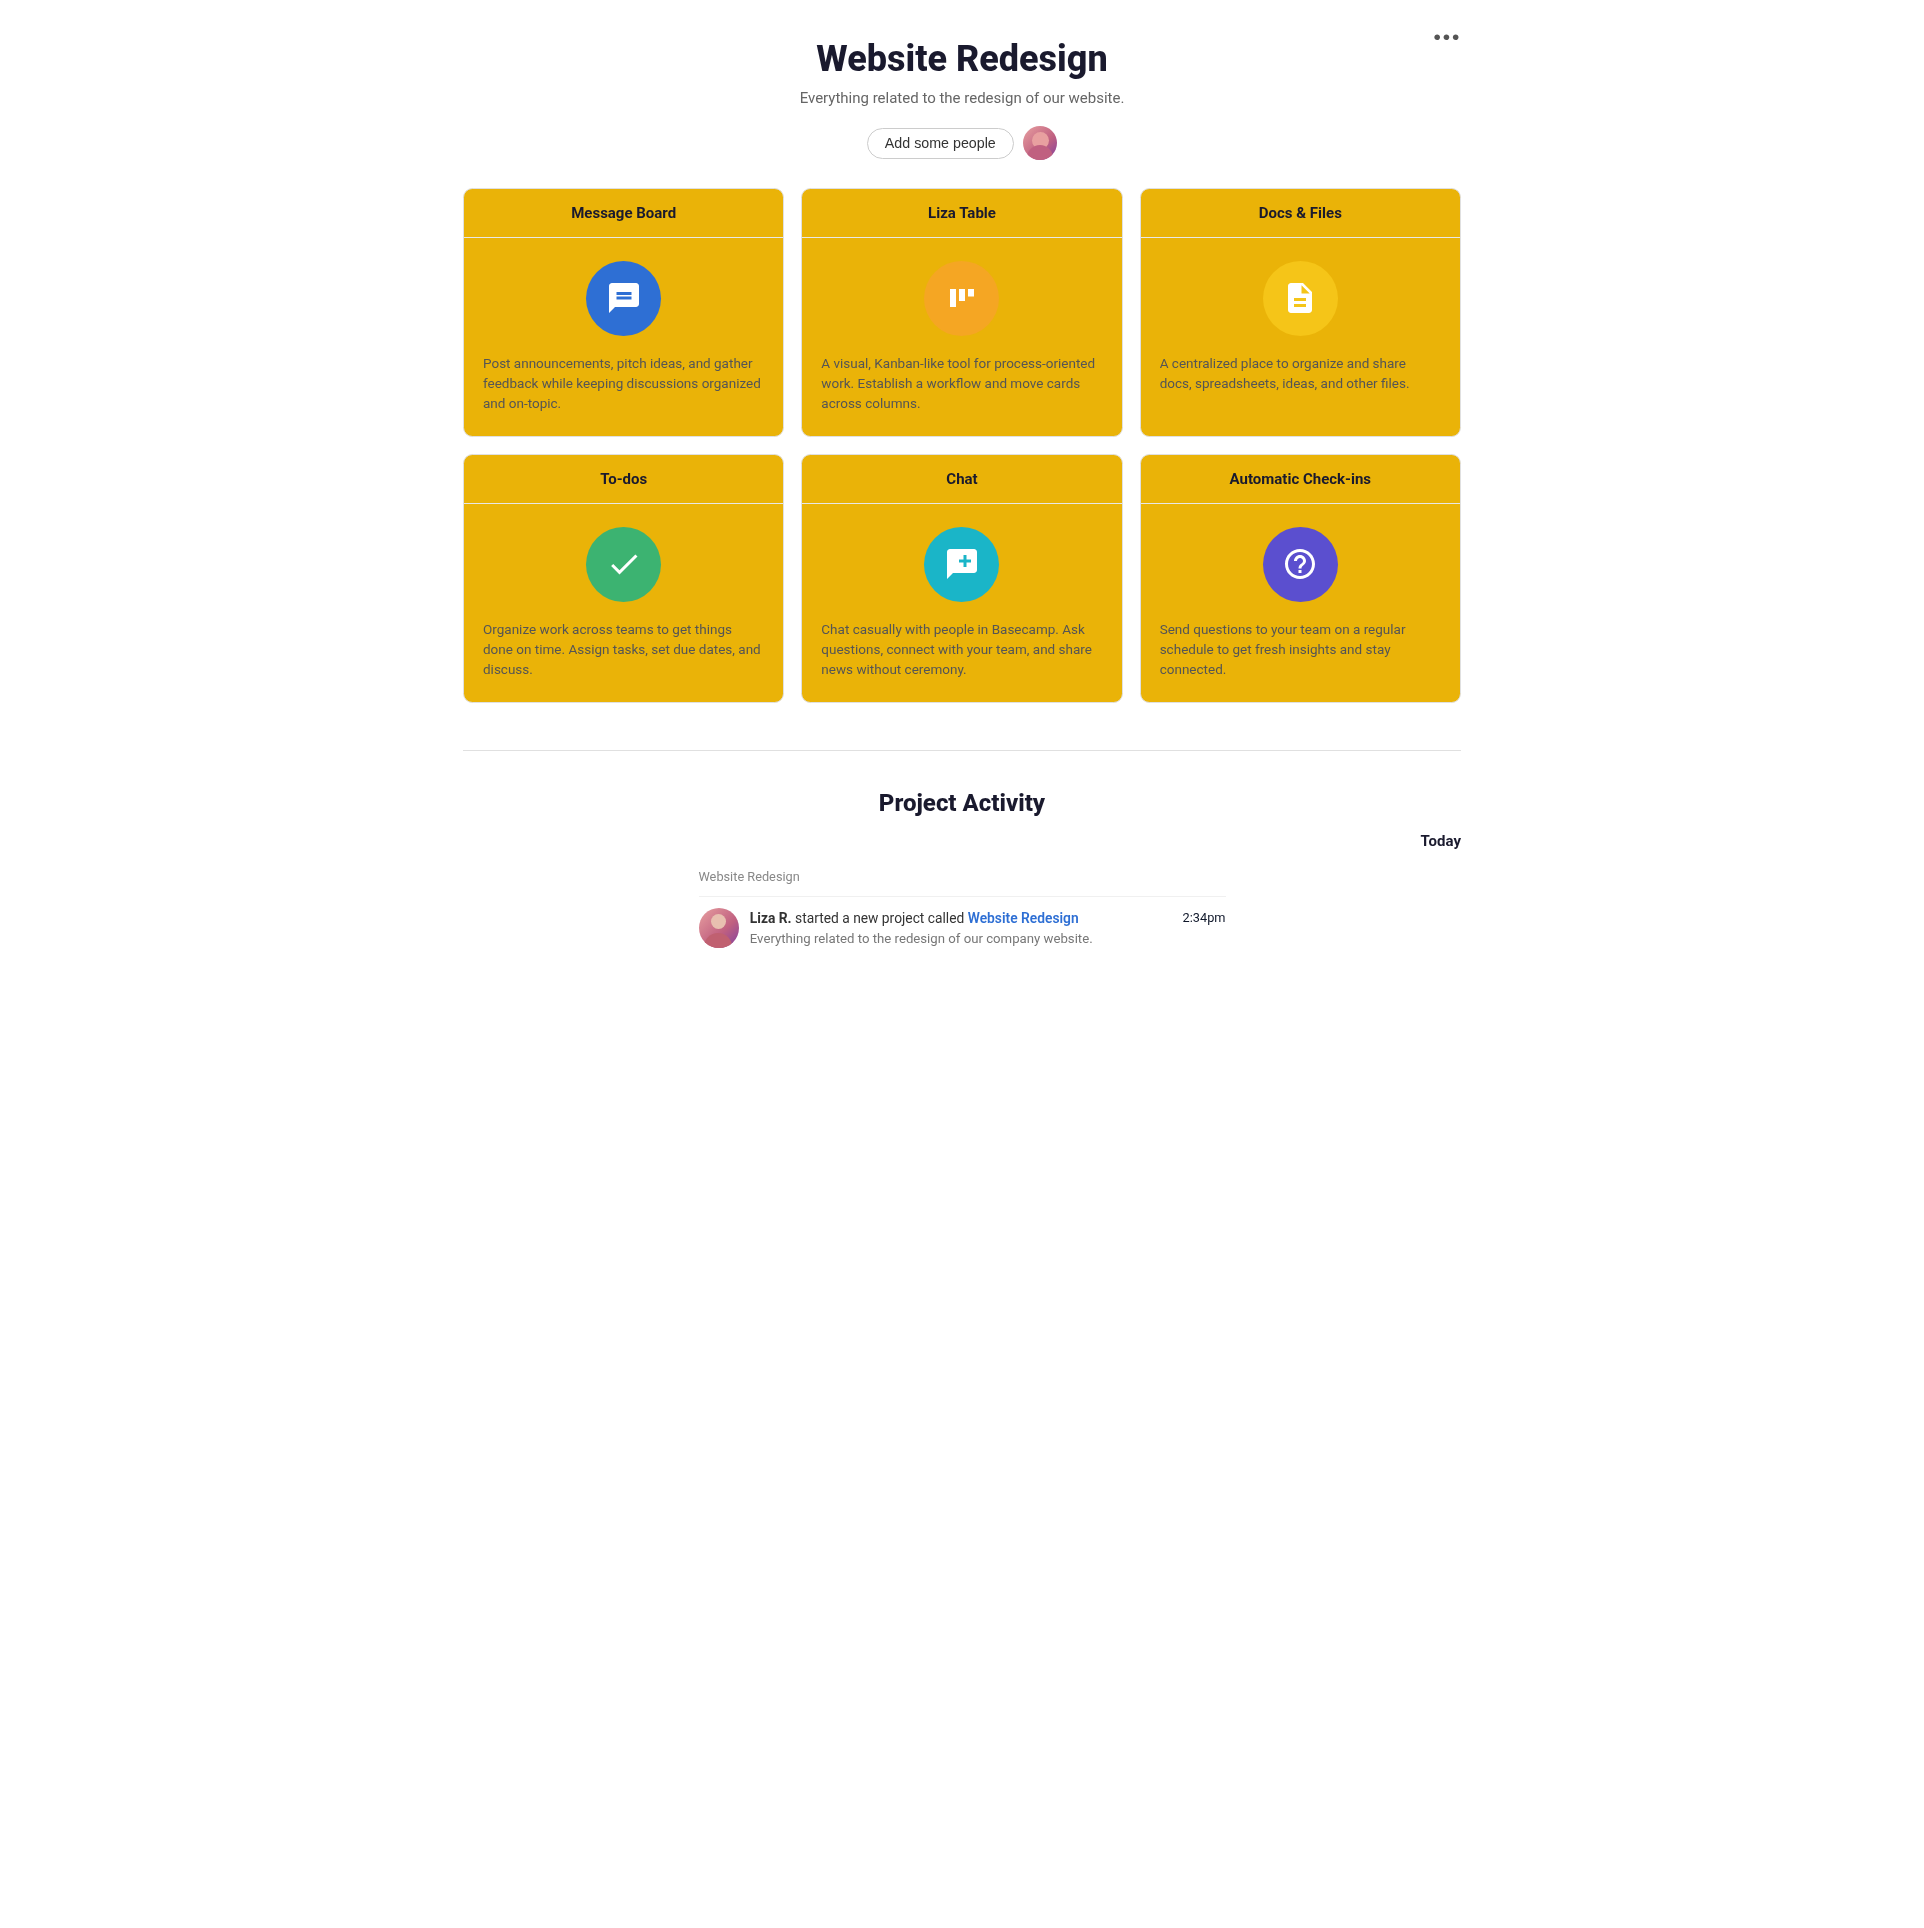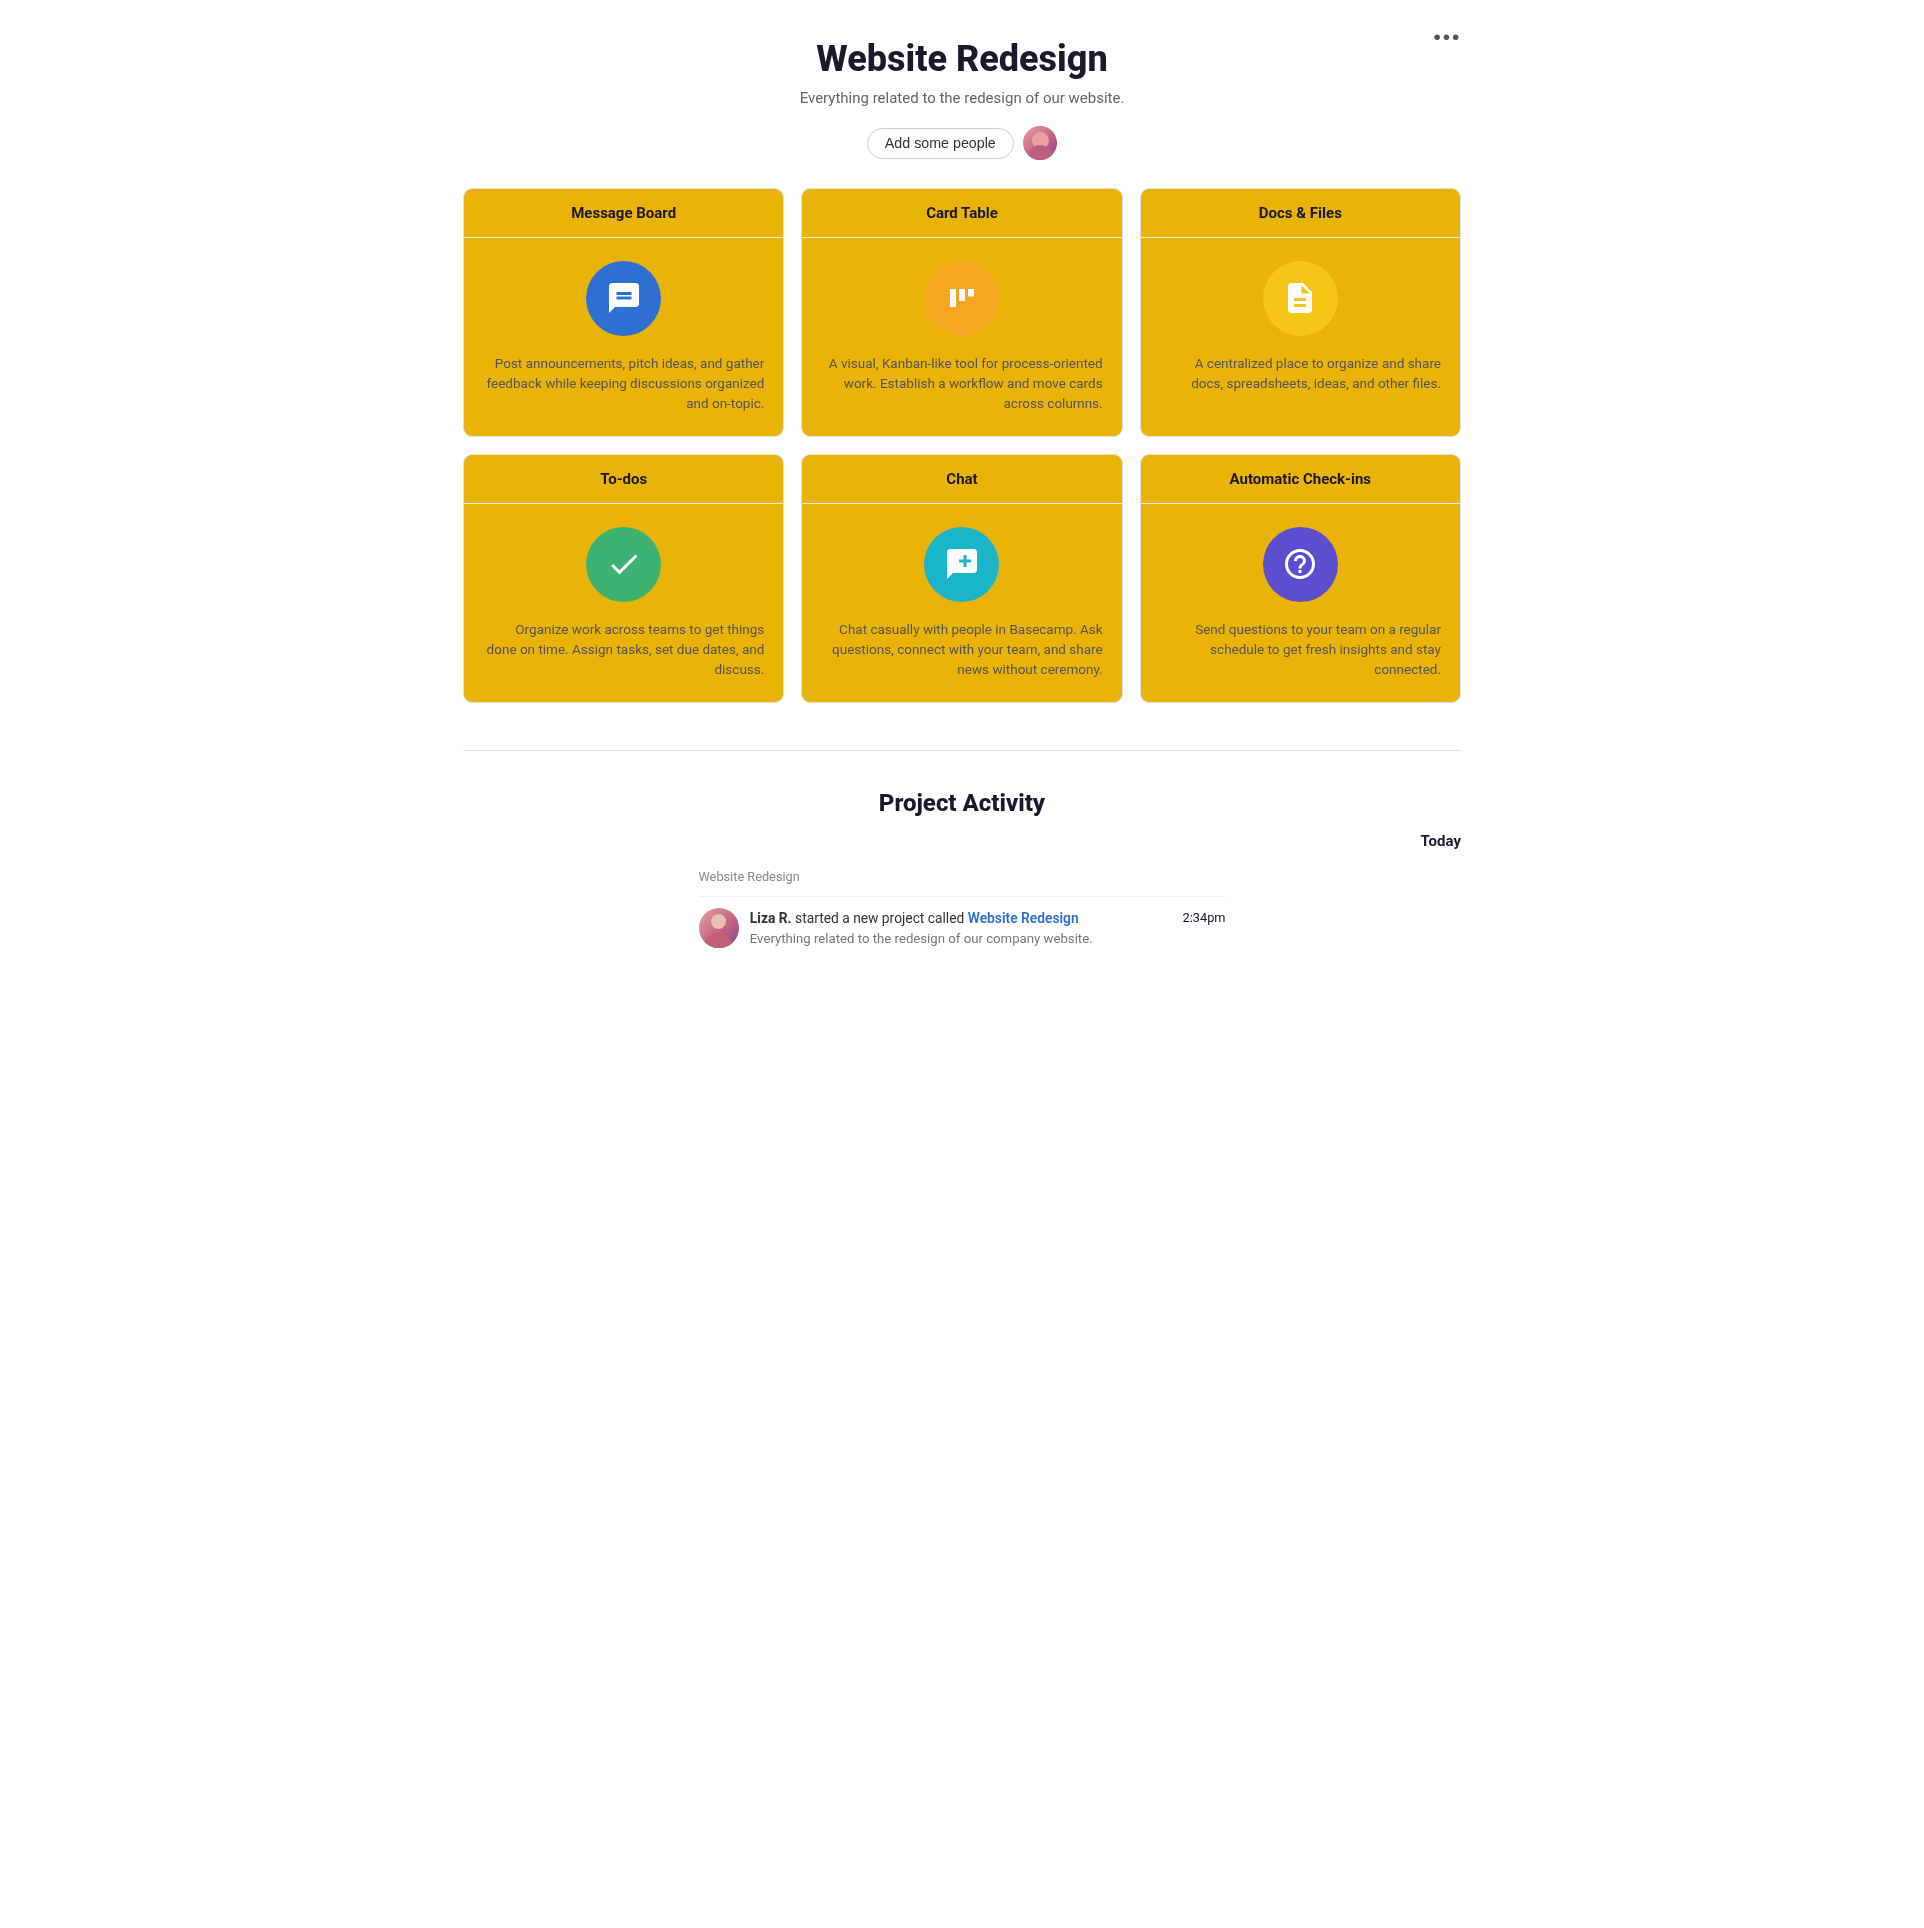--- a/index.html
+++ b/index.html
@@ -104,21 +104,21 @@
     .tool-card-header {
       padding: 15px;
       border-bottom: 1.4px solid #e8e8e8;
       text-align: center;
       font-weight: 700;
       font-size: 1em;
       color: #1a1a2e;
     }
     .tool-card-body {
       padding: 22.6px 19px;
-      text-align: right;
+      text-align: left;
     }
     .tool-icon {
       width: 75px;
       height: 75px;
       border-radius: 50%;
       display: flex;
       align-items: center;
       justify-content: center;
       margin: 0 auto 17px auto;
     }
@@ -255,21 +255,21 @@
     <div class="tool-card-body">
       <div class="tool-icon icon-blue">
         <svg viewBox="0 0 24 24" xmlns="http://www.w3.org/2000/svg">
               <path d="M20 2H4c-1.1 0-2 .9-2 2v18l4-4h14c1.1 0 2-.9 2-2V4c0-1.1-.9-2-2-2zm-3 11H7v-2h10v2zm0-3H7V8h10v2z"></path>
             </svg>
       </div>
       <p class="tool-desc">Post announcements, pitch ideas, and gather feedback while keeping discussions organized and on-topic.</p>
     </div>
   </div>
       <div class="tool-card">
-    <div class="tool-card-header">Card Table</div>
+    <div class="tool-card-header">Liza Table</div>
     <div class="tool-card-body">
       <div class="tool-icon icon-orange">
         <svg viewBox="0 0 24 24" xmlns="http://www.w3.org/2000/svg">
               <path d="M4 6h4v12H4zm6 0h4v8h-4zm6 0h4v5h-4z"></path>
             </svg>
       </div>
       <p class="tool-desc">A visual, Kanban-like tool for process-oriented work. Establish a workflow and move cards across columns.</p>
     </div>
   </div>
       <div class="tool-card">

